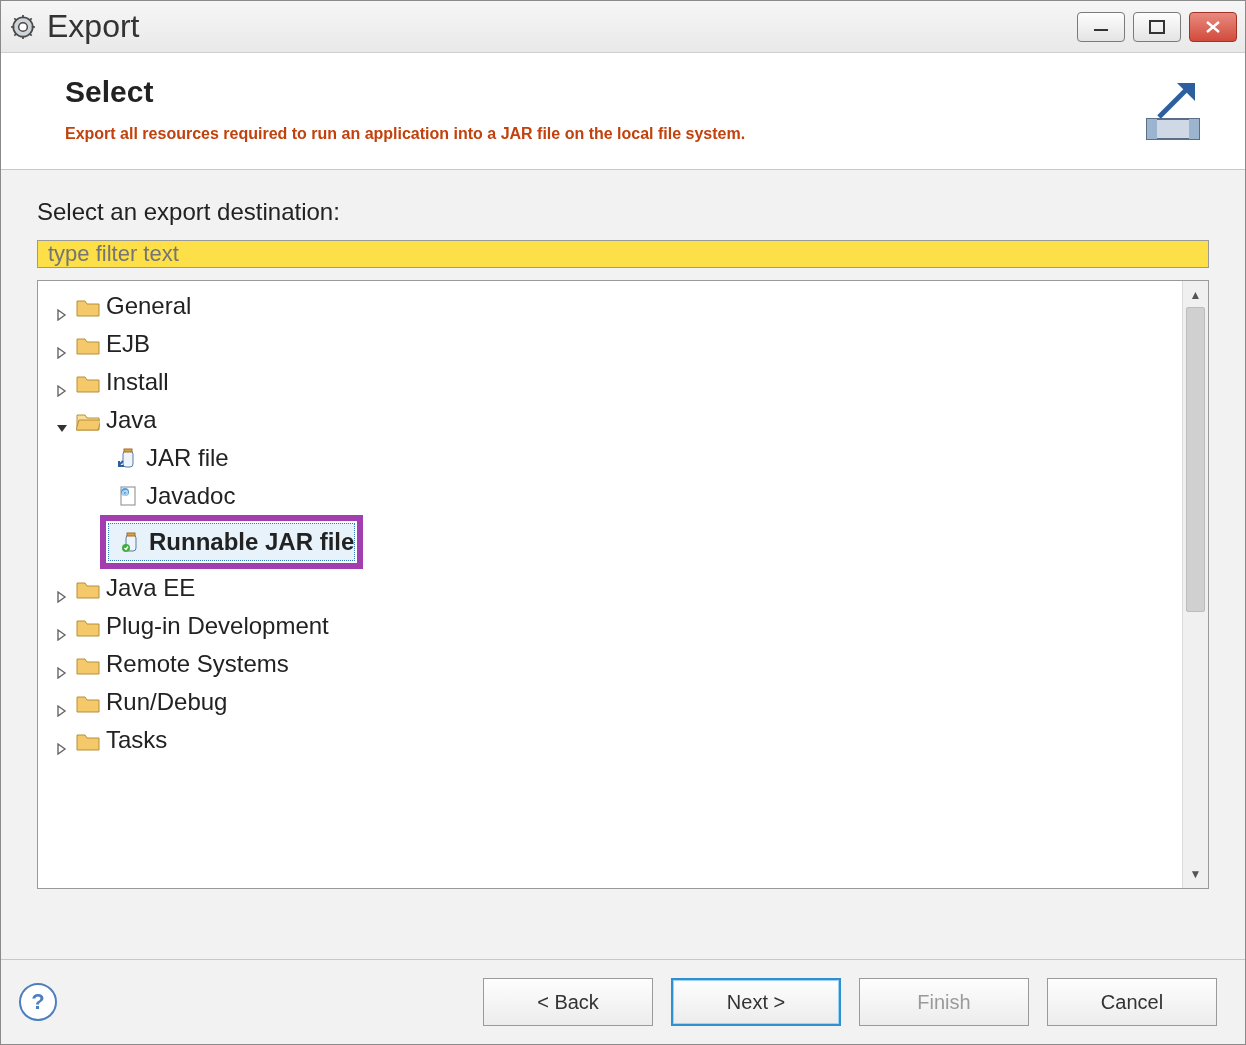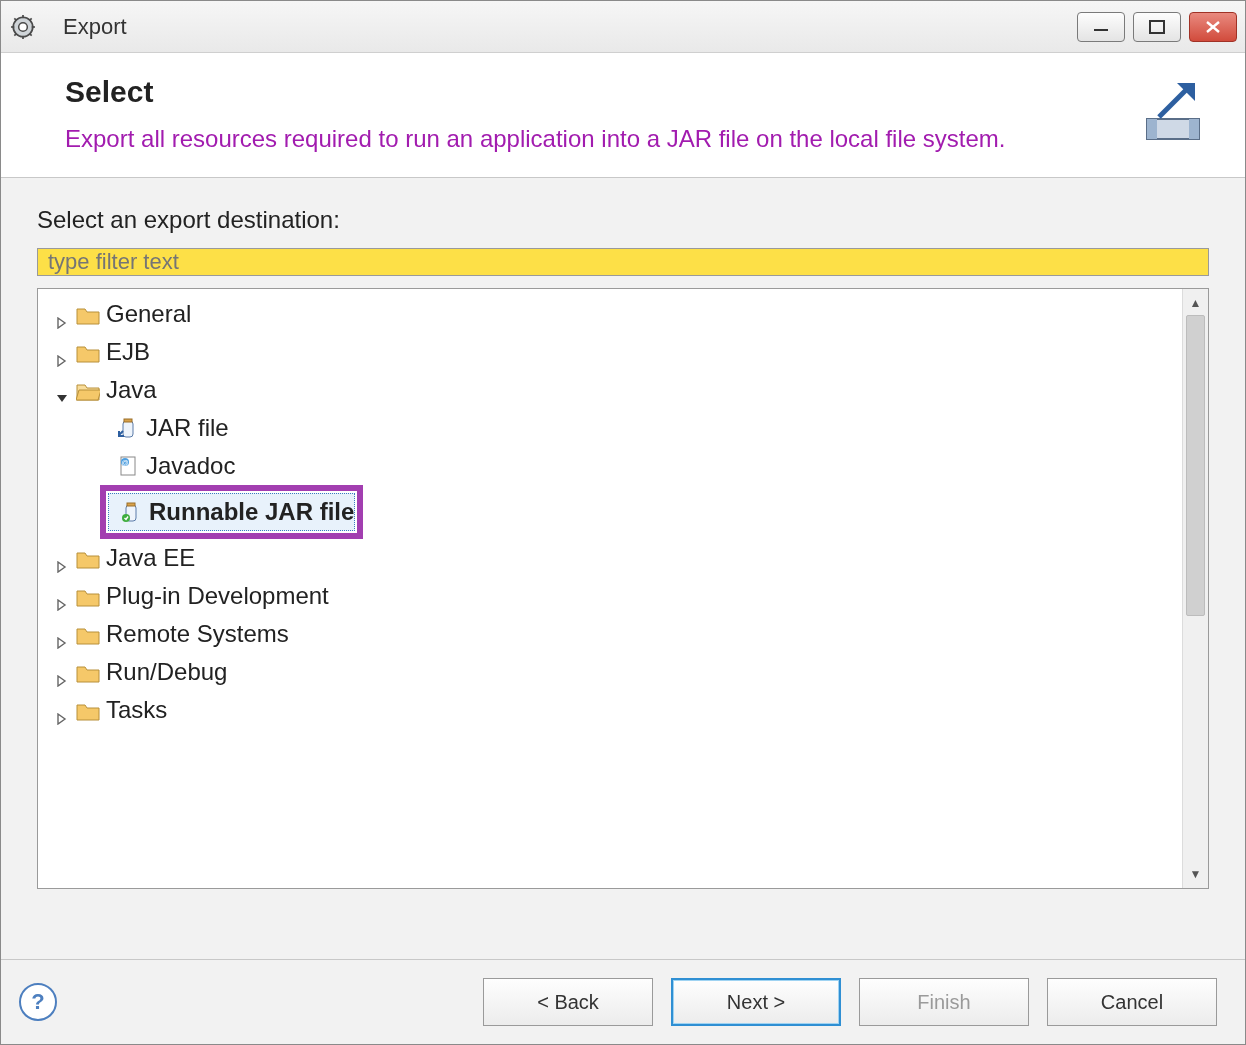--- a/index.html
+++ b/index.html
@@ -16,21 +16,21 @@
     height: 52px;
     background: linear-gradient(#f6f6f6, #e9e9e9);
     border-bottom: 1px solid #cfcfcf;
     display: flex; align-items: center;
     padding: 0 8px;
   }
   .window-icon {
     width: 28px; height: 28px; margin-right: 10px;
     display: flex; align-items: center; justify-content: center;
   }
-  .title-text { font-size: 22px; color: #333; margin-left: 16px; }
+  .title-text { font-size: 32px; color: #333; }
   .titlebar-spacer { flex: 1; }
   .win-btn-group { display: flex; gap: 8px; }
   .win-btn {
     width: 48px; height: 30px;
     border: 1px solid #7a7a7a; border-radius: 4px;
     background: linear-gradient(#fdfdfd, #e4e4e4);
     display: flex; align-items: center; justify-content: center;
     font-size: 16px; color: #333;
   }
   .win-btn.close {
@@ -40,21 +40,21 @@
   }
   
   .header {
     background: #fff;
     padding: 22px 28px 22px 28px;
     border-bottom: 1px solid #c8c8c8;
     display: flex; align-items: flex-start; gap: 20px;
   }
   .header-text { flex: 1; margin-left: 36px; }
   .header-title { font-size: 30px; font-weight: 600; color: #222; margin-bottom: 14px; }
-  .header-desc { font-size: 24px; color: #a21caf; line-height: 1.35; }
+  .header-desc { font-size: 16px; color: #c2410c; line-height: 1.35; font-weight: bold; }
   .header-icon {
     width: 72px; height: 72px; margin-right: 6px;
   }
   
   .body {
     flex: 1;
     background: #f2f2f2;
     padding: 28px 36px 10px 36px;
     display: flex; flex-direction: column;
     overflow: hidden;
@@ -242,20 +242,29 @@
         <div class="tree-item">
           <span class="disclose"><svg width="12" height="12">
                 <path d="M2 1 L9 6 L2 11 Z" fill="none" stroke="#666" stroke-width="1.4"></path>
               </svg></span>
           <span class="folder-icon"><svg width="24" height="20">
                 <path d="M1 3 h8 l2 3 h12 v12 h-22 z" fill="#f5c869" stroke="#b8903a"></path>
               </svg></span>
           <span class="label">EJB</span>
         </div>
 
+        <div class="tree-item">
+          <span class="disclose"><svg width="12" height="12">
+                <path d="M2 1 L9 6 L2 11 Z" fill="none" stroke="#666" stroke-width="1.4"></path>
+              </svg></span>
+          <span class="folder-icon"><svg width="24" height="20">
+                <path d="M1 3 h8 l2 3 h12 v12 h-22 z" fill="#f5c869" stroke="#b8903a"></path>
+              </svg></span>
+          <span class="label">Install</span>
+        </div>
 
         <div class="tree-item">
           <span class="disclose"><svg width="12" height="12">
                 <path d="M1 2 L11 2 L6 9 Z" fill="#333"></path>
               </svg></span>
           <span class="folder-icon"><svg width="24" height="20">
                 <path d="M1 3 h8 l2 3 h12 v12 h-22 z" fill="#f9dd9b" stroke="#b8903a"></path>
                 <path d="M3 8 h22 l-3 10 h-22 z" fill="#f5c869" stroke="#b8903a"></path>
               </svg></span>
           <span class="label">Java</span>

